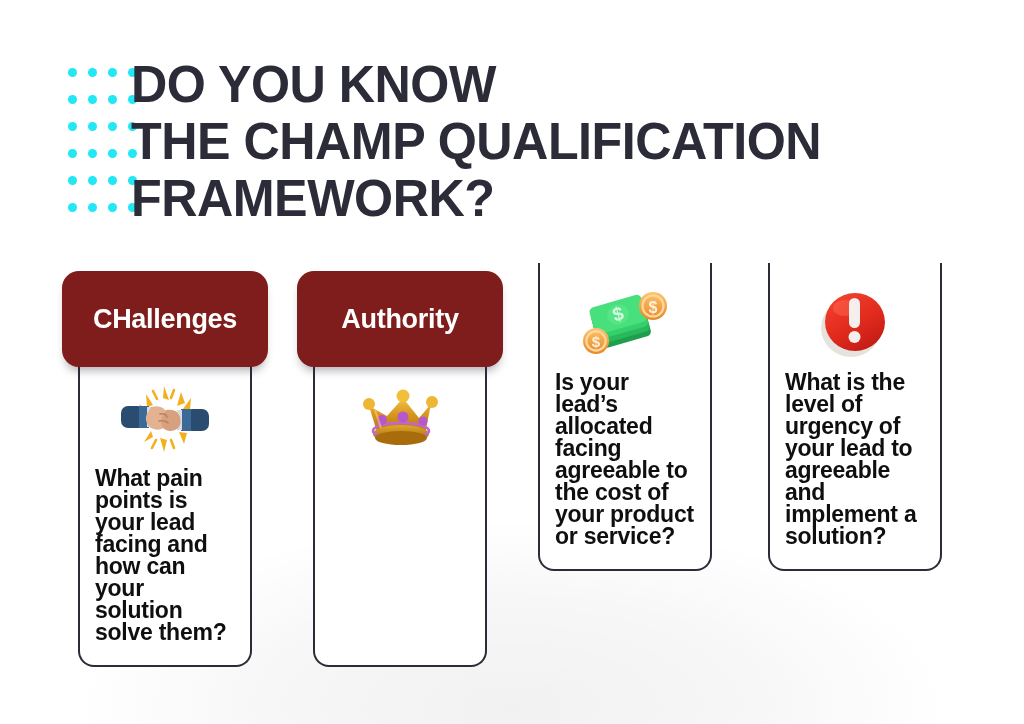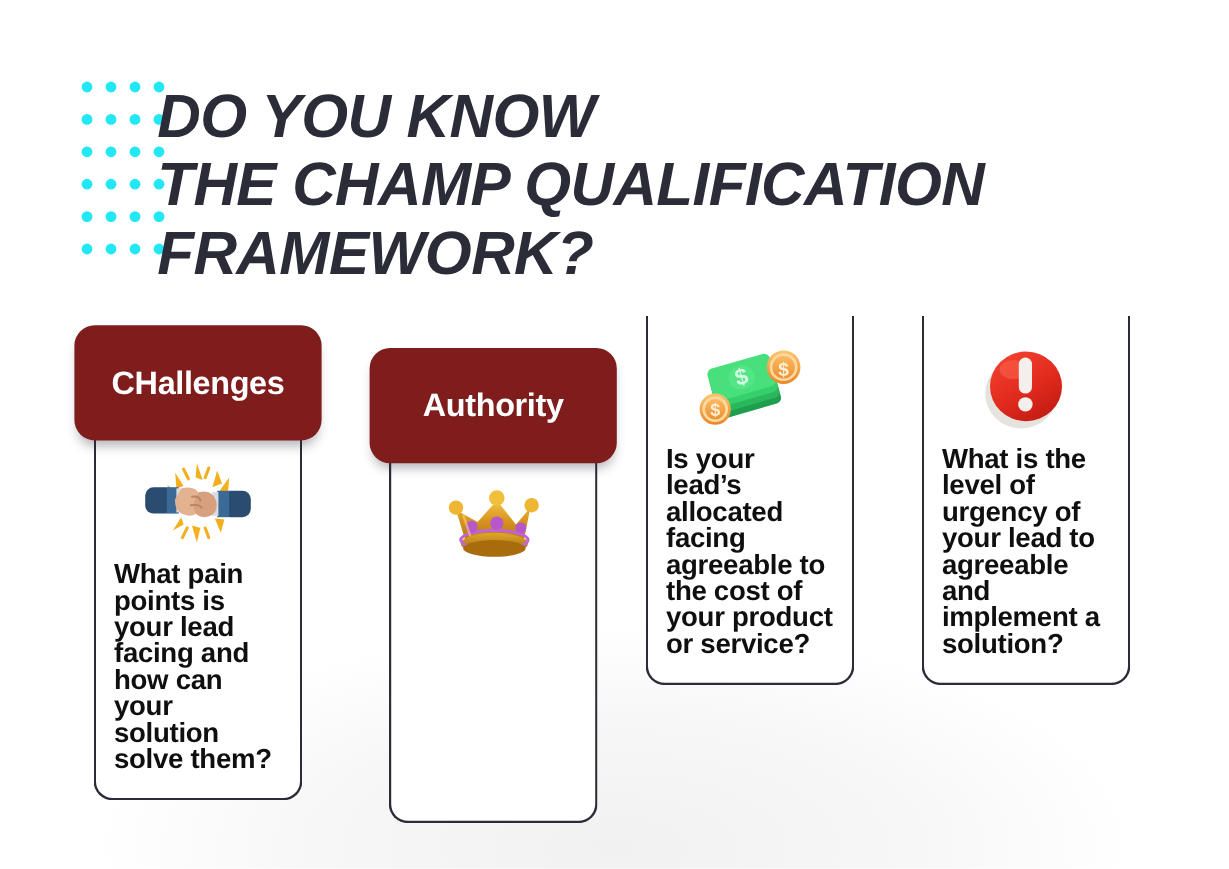--- a/index.html
+++ b/index.html
@@ -54,23 +54,22 @@
     display: block;
     width: 9px;
     height: 9px;
     border-radius: 50%;
     background: #22e7f5;
   }
 
   #headline-text {
     position: absolute;
     left: 131px;
-    top: 68px;
+    top: 56px;
     width: 860px;
-    font-style: italic;
   }
   .headline-line {
     color: #2b2c38;
     font-family: "Liberation Sans", sans-serif;
     font-weight: bold;
     font-size: 51px;
     line-height: 57px;
     letter-spacing: -0.5px;
     text-transform: uppercase;
     white-space: nowrap;
@@ -86,21 +85,21 @@
     width: 1024px;
     height: 724px;
   }
 
   .card {
     position: absolute;
     top: 271px;
     width: 206px;
   }
   .card-1 { left: 62px; }
-  .card-2 { left: 308px; margin-top: 19px; }
+  .card-2 { left: 297px; }
   .card-3 { left: 522px; }
   .card-4 { left: 752px; }
 
   
   .card-header {
     position: relative;
     z-index: 3;
     width: 206px;
     height: 96px;
     background: #7f1d1d;

